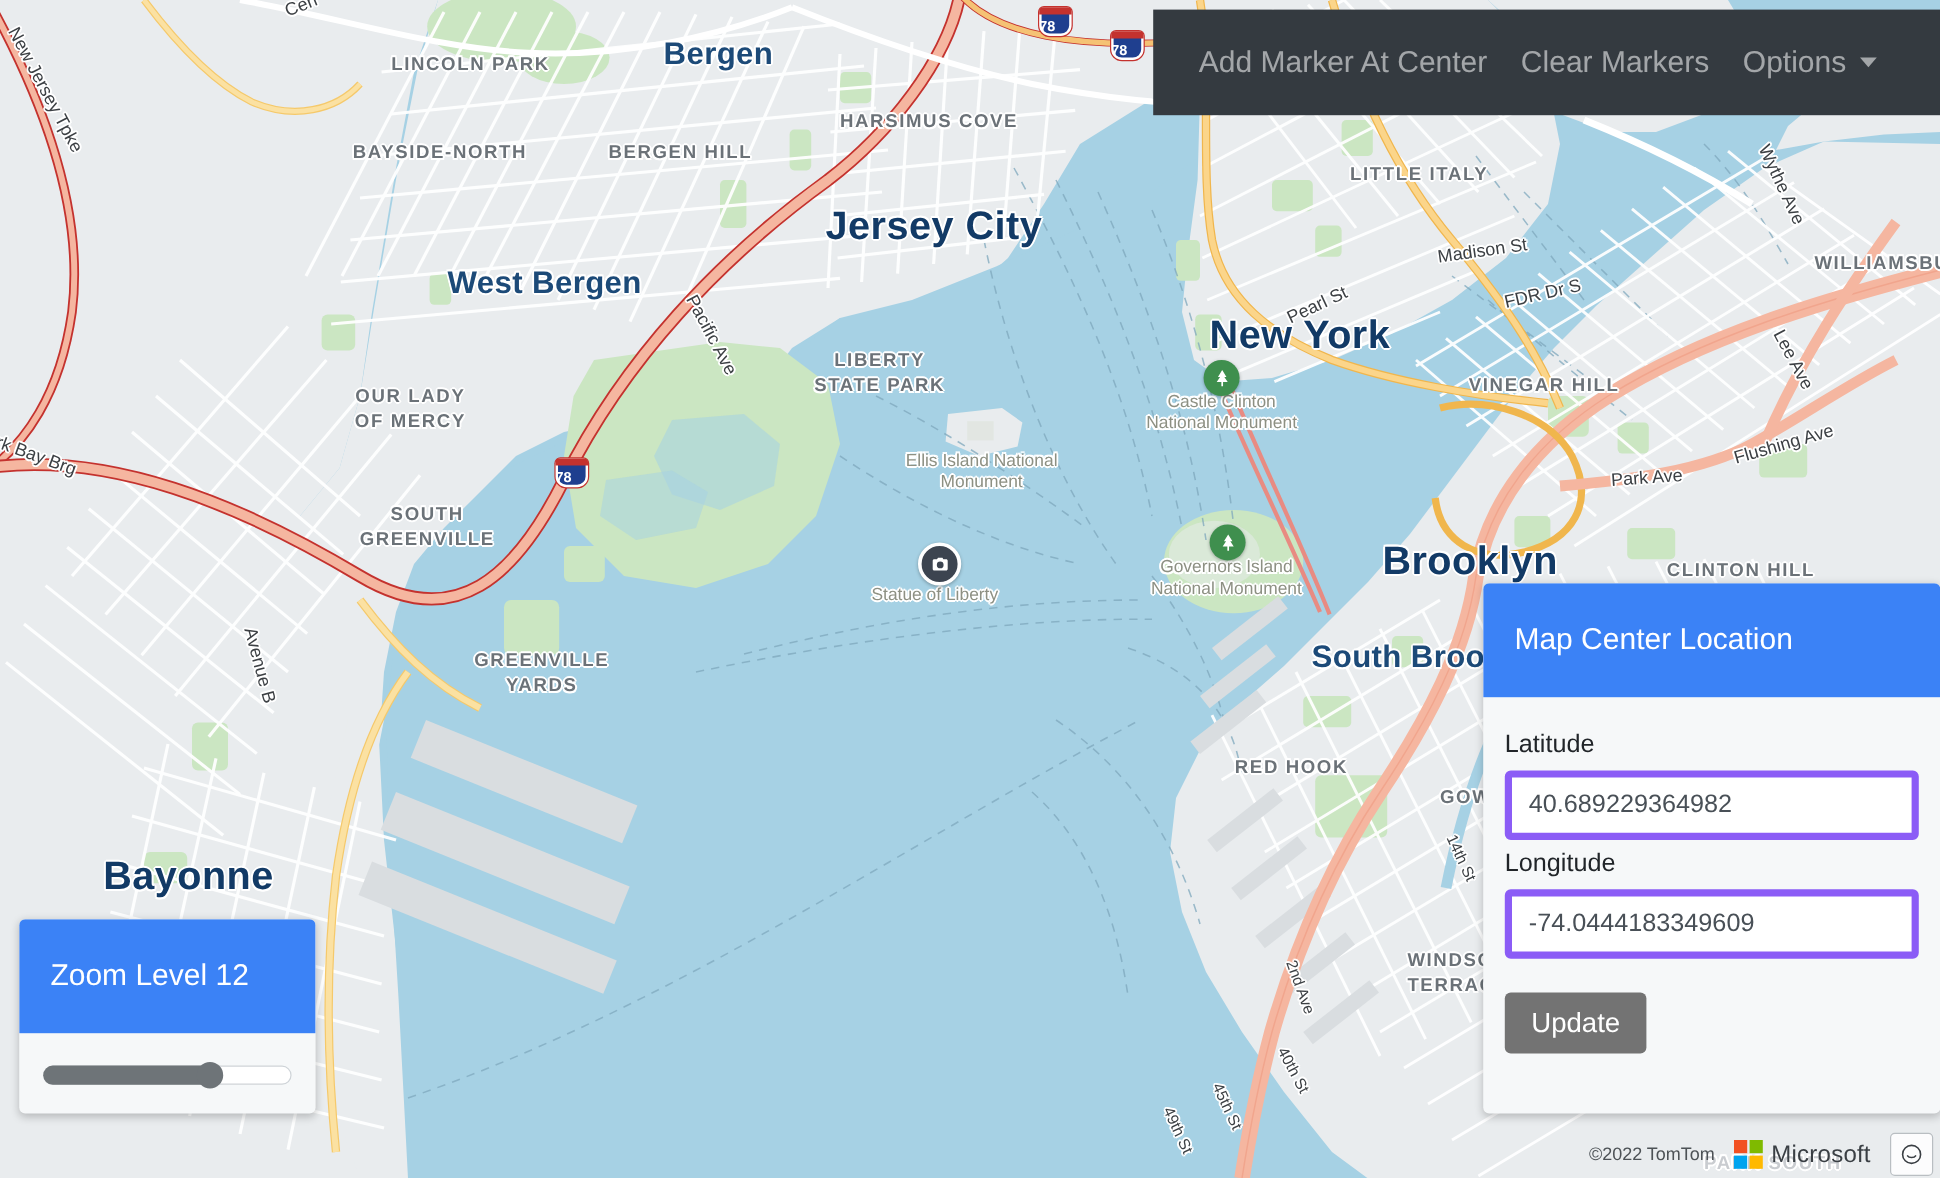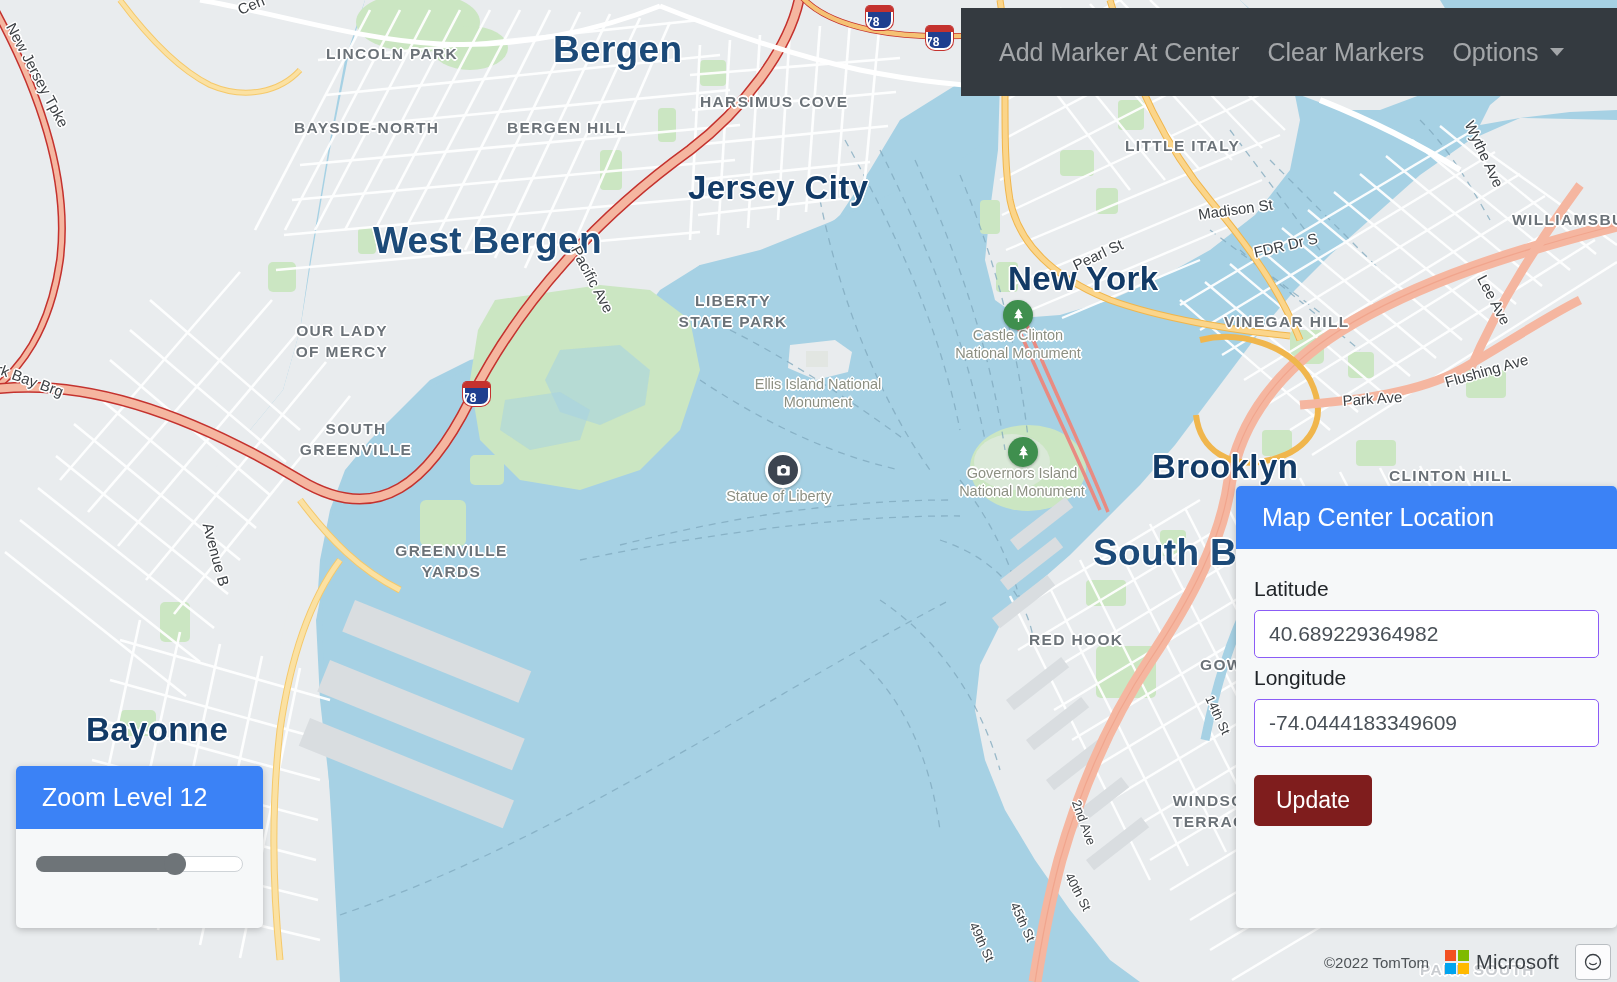--- a/index.html
+++ b/index.html
@@ -36,21 +36,21 @@
        1.6px 0 #fff, -1.6px 0 #fff, 0 1.6px #fff, 0 -1.6px #fff,
        1.1px 1.1px #fff, -1.1px 1.1px #fff, 1.1px -1.1px #fff, -1.1px -1.1px #fff;
   }
   .lbl-city {
     font-size: 33px;
     font-weight: 700;
     color: #123a66;
     letter-spacing: .4px;
   }
   .lbl-city-sm {
-    font-size: 37px;
+    font-size: 26px;
     font-weight: 600;
     color: #1c4a78;
     letter-spacing: .3px;
   }
   .lbl-hood {
     font-size: 15.5px;
     font-weight: 700;
     color: #6b7278;
     letter-spacing: 1.35px;
     text-align: center;
@@ -146,21 +146,21 @@
     border-radius: 5px;
     box-shadow: 0 2px 7px rgba(0,0,0,.22);
     z-index: 30;
     overflow: hidden;
   }
   .card-header {
     background: #3b82f6;
     color: #fff;
     font-size: 25px;
     font-weight: 400;
-    padding: 17px 26px;
+    padding: 33px 26px;
     box-sizing: border-box;
     white-space: nowrap;
   }
   .card-body { padding: 18px 20px 22px 20px; }
 
   
   #panel-center {
     left: 1236px;
     top: 486px;
     width: 381px;
@@ -175,31 +175,31 @@
   }
   .text-input {
     display: block;
     width: 100%;
     box-sizing: border-box;
     font-family: "Liberation Sans", sans-serif;
     font-size: 21px;
     color: #495057;
     padding: 11px 14px;
     background: #fff;
-    border: 1px solid #8b5cf6;
+    border: 6px solid #8b5cf6;
     border-radius: 5px;
     outline: none;
   }
   .btn-primary {
     margin-top: 28px;
     display: inline-block;
     font-family: "Liberation Sans", sans-serif;
     font-size: 23px;
     color: #fff;
-    background: #7f1d1d;
+    background: #737373;
     border: none;
     border-radius: 5px;
     padding: 12px 22px;
     cursor: pointer;
   }
 
   
   #panel-zoom {
     left: 16px;
     top: 766px;

